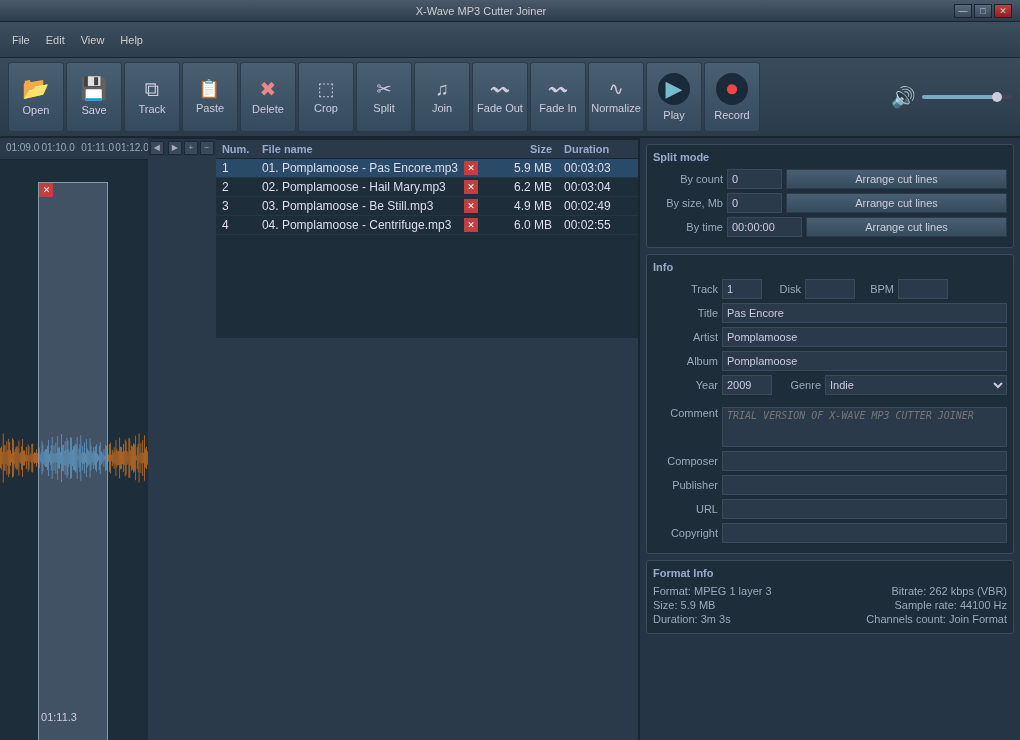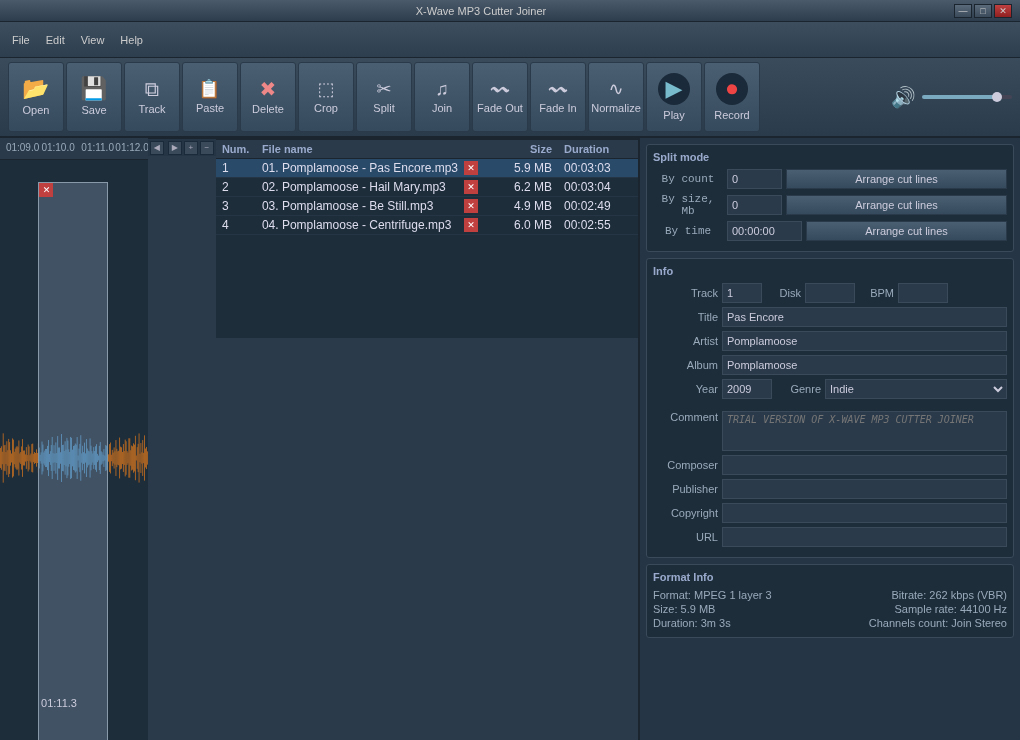--- a/index.html
+++ b/index.html
@@ -160,21 +160,21 @@
       position: absolute;
       top: 22px;
       left: 26%;
       width: 47%;
       height: calc(100% - 22px);
       background: rgba(150,170,200,0.3);
       border: 1px solid #8899aa;
     }
     #selection-label {
       position: absolute;
-      bottom: 46px;
+      bottom: 32px;
       right: 30px;
       font-size: 11px;
       color: #ccd;
     }
     #close-selection {
       position: absolute;
       top: 0;
       left: 0;
       width: 14px;
       height: 14px;
@@ -293,22 +293,21 @@
     }
     .field-row {
       display: flex;
       align-items: center;
       margin-bottom: 4px;
       gap: 4px;
     }
     .field-label {
       font-size: 11px;
       color: #99aabb;
-      text-align: center;
-      font-family: Liberation Mono, monospace;
+      text-align: right;
     }
     .field-input {
       background: #2a3a4a;
       border: 1px solid #3a4a5a;
       color: #ccd;
       font-size: 11px;
       padding: 2px 4px;
       height: 20px;
     }
     .arrange-btn {
@@ -782,26 +781,26 @@
         <div class="info-label">Composer</div>
         <input class="info-input" value="" style="">
       </div>
 
       <div class="info-field-row">
         <div class="info-label">Publisher</div>
         <input class="info-input" value="" style="">
       </div>
 
       <div class="info-field-row">
+        <div class="info-label">URL</div>
+        <input class="info-input" value="" style="">
+      </div>
+
+      <div class="info-field-row">
         <div class="info-label">Copyright</div>
-        <input class="info-input" value="" style="">
-      </div>
-
-      <div class="info-field-row">
-        <div class="info-label">URL</div>
         <input class="info-input" value="" style="">
       </div>
     </div>
 
     <div id="format-info" class="panel-section">
       <div class="section-title">Format Info</div>
       <div class="format-row">
         <span>
           <span>Format:</span>&nbsp;<span>MPEG 1 layer 3</span>
         </span>
@@ -815,19 +814,19 @@
         </span>
         <span>
           <span>Sample rate:</span>&nbsp;<span>44100 Hz</span>
         </span>
       </div>
       <div class="format-row">
         <span>
           <span>Duration:</span>&nbsp;<span>3m 3s</span>
         </span>
         <span>
-          <span>Channels count:</span>&nbsp;<span>Join Stereo</span>
+          <span>Channels count:</span>&nbsp;<span>Join Format</span>
         </span>
       </div>
     </div>
 
   </div>
 </div>
 
 </body></html>

